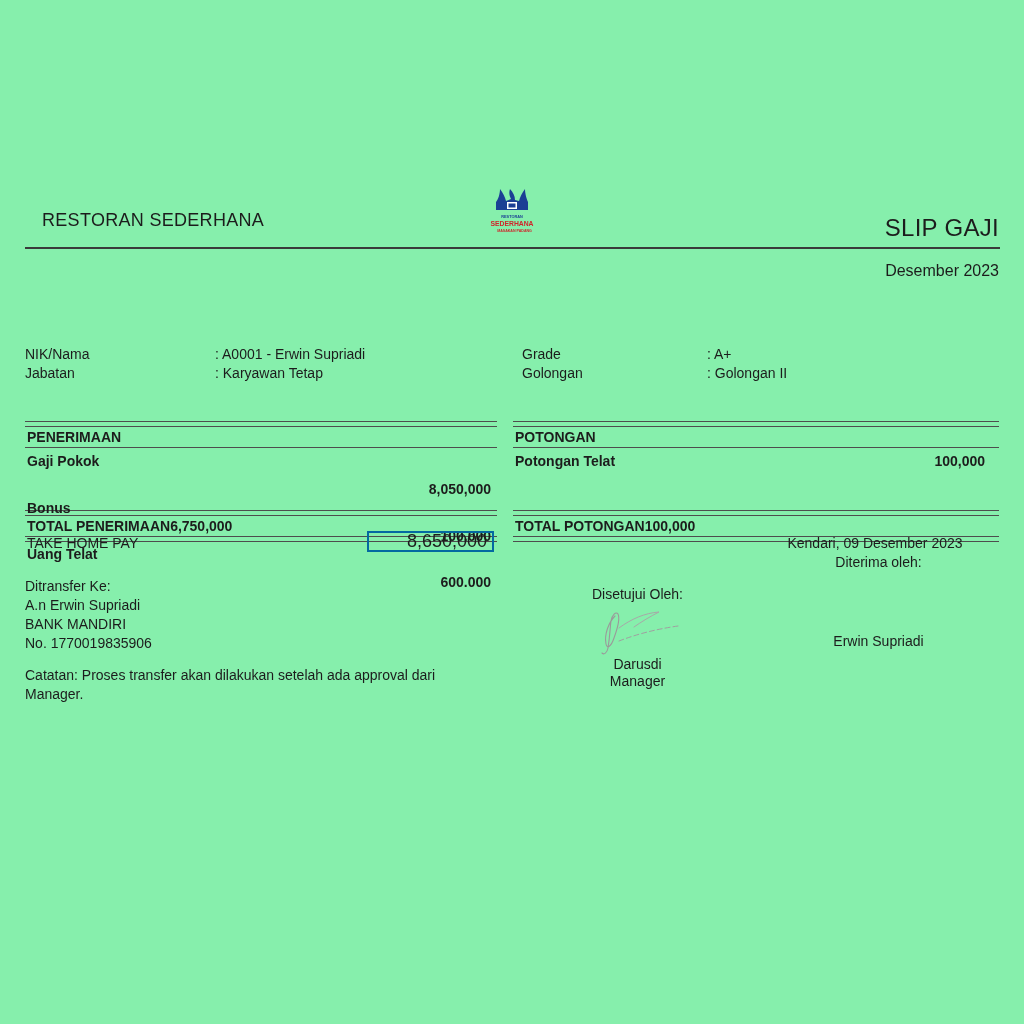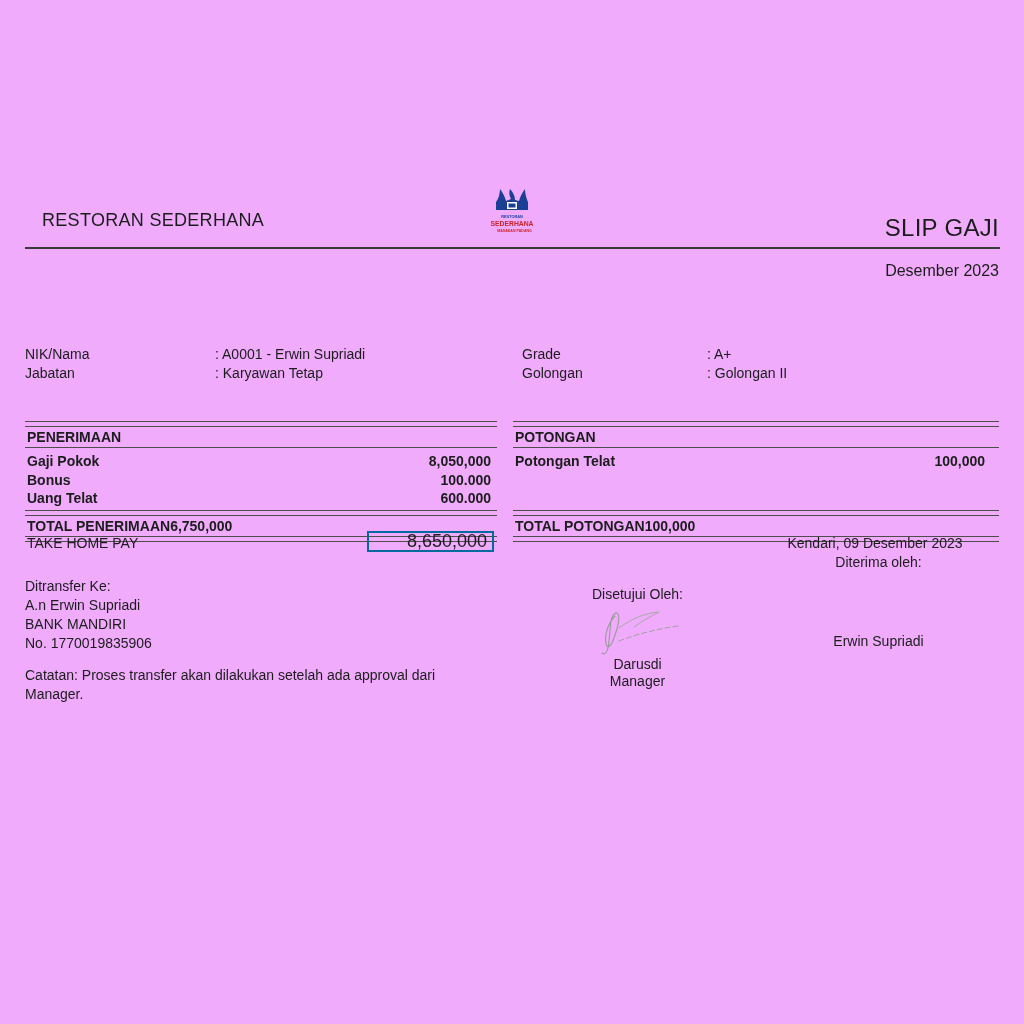--- a/index.html
+++ b/index.html
@@ -1,19 +1,19 @@
 <!DOCTYPE html>
 <html><head>
 <meta charset="utf-8">
 <style>
   html,body { margin:0; padding:0; background:#ffffff; }
   .page {
     position:relative;
     width:1024px; height:1024px;
-    background:#f0abfc;
+    background:#86efac;
     font-family:"Liberation Sans", sans-serif;
     color:#1c1c1c;
     overflow:hidden;
   }
   
   .company {
     position:absolute; left:42px; top:210px;
     font-size:18px; letter-spacing:0.3px;
   }
   .doc-title {
@@ -57,21 +57,21 @@
   .info-right .info-label { width:145px; }
   
   .tbl { position:absolute; top:421px; font-size:14px;font-weight:bold; }
   .tbl-earnings   { left:25px;  width:472px; }
   .tbl-deductions { left:513px; width:486px; }
   .dline { height:4px; border-top:1px solid #4d4d4d; border-bottom:1px solid #4d4d4d; }
   .sline { border-bottom:1px solid #4d4d4d; }
   .tbl-head { height:18px; padding:2px 2px 0 2px; }
   .tbl-body { height:58px; padding-top:4px; }
   .tbl-row { display:flex; justify-content:space-between; line-height:18.5px;gap:22px; }
-  .tbl-earnings   .tbl-row .amt { padding-right:6px; }
+  .tbl-earnings   .tbl-row .amt { padding-right:6px;margin-top:28px; }
   .tbl-deductions .tbl-row .amt { padding-right:14px; }
   .tbl-row .lbl { padding-left:2px; }
   .tbl-total { display:flex; justify-content:flex-start; height:20px; align-items:center; }
   .tbl-total .lbl { padding-left:2px; }
   .tbl-earnings   .tbl-total .amt { padding-right:6px; }
   .tbl-deductions .tbl-total .amt { padding-right:14px; }
   
   .thp-label { position:absolute; left:27px; top:535px; font-size:14px; }
   .thp-box {
     position:absolute; left:367px; top:531px; width:127px; height:21px;

